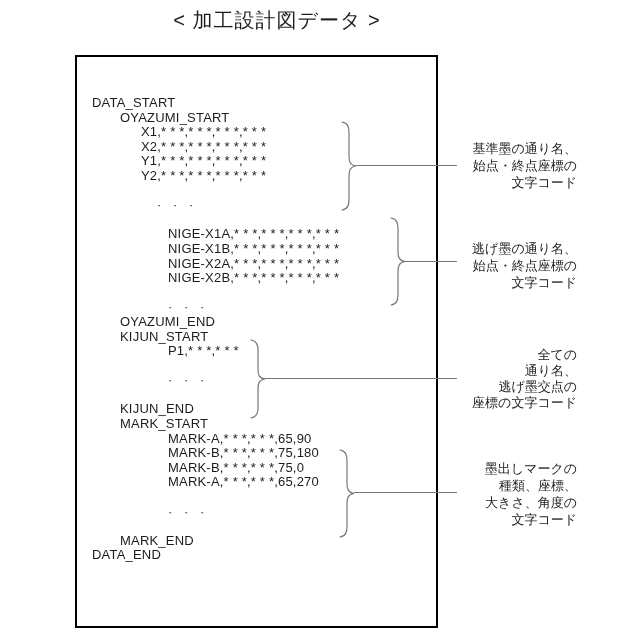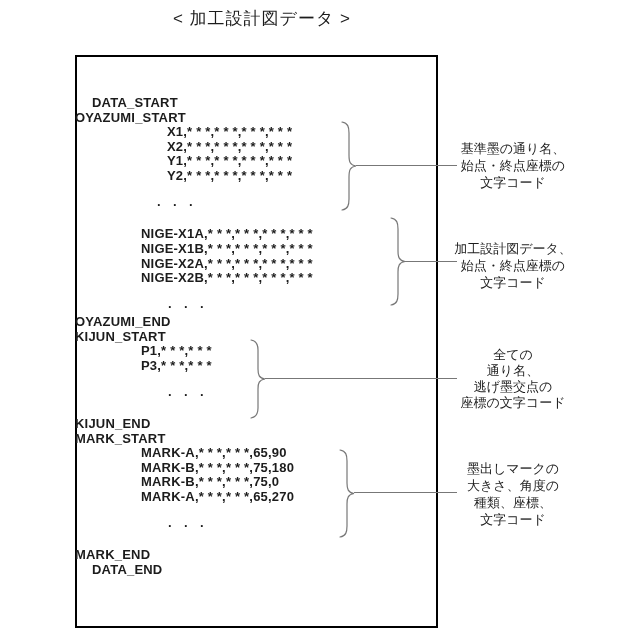--- a/index.html
+++ b/index.html
@@ -1,41 +1,41 @@
 <!DOCTYPE html>
 <html><head>
 <meta charset="utf-8">
 <style>
   html,body{margin:0;padding:0;background:#ffffff;}
   .page{
     position:relative;width:640px;height:640px;background:#ffffff;
     font-family:"Liberation Sans","DejaVu Sans",sans-serif;color:#1c1c1c;overflow:hidden;
   }
   .title{
-    position:absolute;left:62px;top:7px;width:400px;text-align:center;
-    font-size:17px;letter-spacing:1px;
+    position:absolute;left:77px;top:7px;width:400px;text-align:center;
+    font-size:20px;letter-spacing:1px;
   }
   .box{
     position:absolute;left:75px;top:55px;width:359px;height:569px;
     border:2px solid #000000;background:transparent;
   }
   .code{position:absolute;left:75px;top:96px;font-size:13px;letter-spacing:.2px;}
-  .ln{height:14.6px;line-height:14.6px;white-space:pre;font-weight:bold;}
+  .ln{height:14.6px;line-height:14.6px;white-space:pre;}
   .i0{padding-left:17px}
-  .i1{}
-  .i2{padding-left:92px}
-  .i3{padding-left:66px}
+  .i1{padding-left:45px}
+  .i2{padding-left:66px}
+  .i3{padding-left:93px}
   .e1{padding-left:82px;letter-spacing:4px;}
   .e2{padding-left:93px;letter-spacing:4px;}
   .g{margin-top:14.6px}
   .brace{position:absolute;}
   .brace path{stroke:#777777;stroke-width:1.2;fill:none;stroke-linecap:round;}
   .leader{position:absolute;height:1px;background:#777777;}
   .ann{
-    position:absolute;left:449px;width:128px;text-align:center;
+    position:absolute;left:449px;width:128px;text-align:right;
     font-size:13px;line-height:17px;
   }
   .ann div{white-space:nowrap;}
   .a1{top:140px}.a2{top:240px}.a3{top:347px;line-height:16px}.a4{top:460px}
 </style>
 </head>
 <body>
 
 <div class="page">
 
@@ -52,21 +52,20 @@
     <div class="ln i2">Y2,* * *,* * *,* * *,* * *</div>
     <div class="ln e1 g">· · ·</div>
     <div class="ln i3 g">NIGE-X1A,* * *,* * *,* * *,* * *</div>
     <div class="ln i3">NIGE-X1B,* * *,* * *,* * *,* * *</div>
     <div class="ln i3">NIGE-X2A,* * *,* * *,* * *,* * *</div>
     <div class="ln i3">NIGE-X2B,* * *,* * *,* * *,* * *</div>
     <div class="ln e2 g">· · ·</div>
     <div class="ln i1">OYAZUMI_END</div>
     <div class="ln i1">KIJUN_START</div>
     <div class="ln i3">P1,* * *,* * *</div>
-    <div class="ln i3">P3,* * *,* * *</div>
     <div class="ln e2 g">· · ·</div>
     <div class="ln i1 g">KIJUN_END</div>
     <div class="ln i1">MARK_START</div>
     <div class="ln i3">MARK-A,* * *,* * *,65,90</div>
     <div class="ln i3">MARK-B,* * *,* * *,75,180</div>
     <div class="ln i3">MARK-B,* * *,* * *,75,0</div>
     <div class="ln i3">MARK-A,* * *,* * *,65,270</div>
     <div class="ln e2 g">· · ·</div>
     <div class="ln i1 g">MARK_END</div>
     <div class="ln i0">DATA_END</div>
@@ -89,30 +88,30 @@
   <div class="leader" style="left:405px;top:261px;width:52px;"></div>
   <div class="leader" style="left:265px;top:378px;width:192px;"></div>
   <div class="leader" style="left:354px;top:492px;width:103px;"></div>
 
   <div class="ann a1">
     <div>基準墨の通り名、</div>
     <div>始点・終点座標の</div>
     <div>文字コード</div>
   </div>
   <div class="ann a2">
-    <div>加工設計図データ、</div>
+    <div>逃げ墨の通り名、</div>
     <div>始点・終点座標の</div>
     <div>文字コード</div>
   </div>
   <div class="ann a3">
     <div>全ての</div>
     <div>通り名、</div>
     <div>逃げ墨交点の</div>
     <div>座標の文字コード</div>
   </div>
   <div class="ann a4">
     <div>墨出しマークの</div>
+    <div>種類、座標、</div>
     <div>大きさ、角度の</div>
-    <div>種類、座標、</div>
     <div>文字コード</div>
   </div>
 
 </div>
 
 </body></html>

